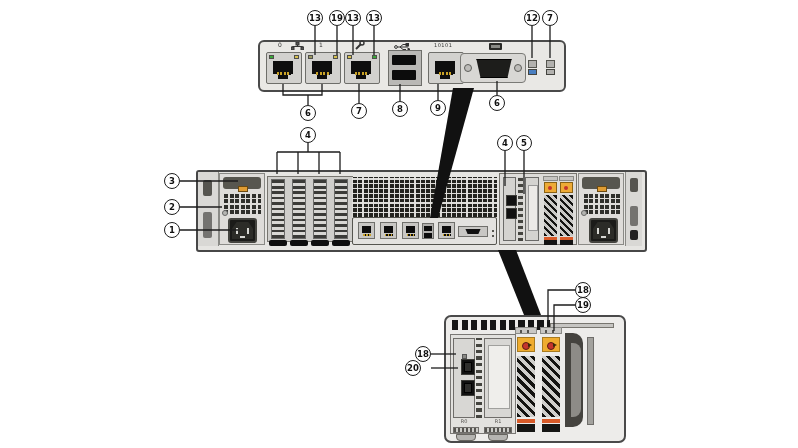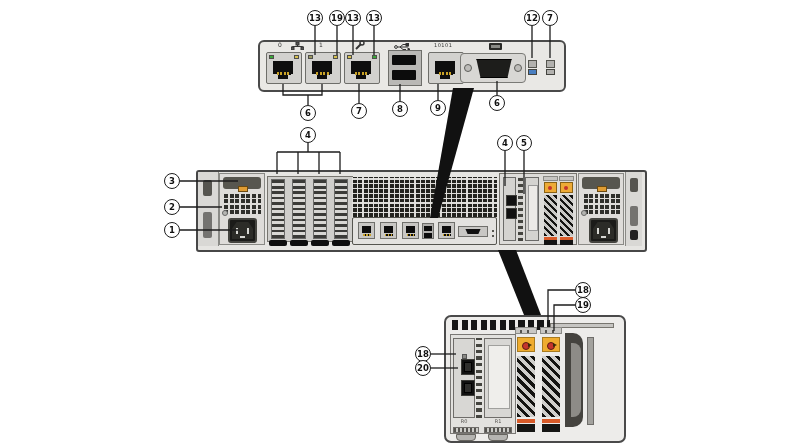--- a/index.html
+++ b/index.html
@@ -167,21 +167,21 @@
   <div class="callout" style="left:489px;top:95px">6</div>
   <div class="callout" style="left:164px;top:173px">3</div>
   <div class="callout" style="left:164px;top:199px">2</div>
   <div class="callout" style="left:164px;top:222px">1</div>
   <div class="callout" style="left:300px;top:127px">4</div>
   <div class="callout" style="left:497px;top:135px">4</div>
   <div class="callout" style="left:516px;top:135px">5</div>
   <div class="callout" style="left:575px;top:282px">18</div>
   <div class="callout" style="left:575px;top:297px">19</div>
   <div class="callout" style="left:415px;top:346px">18</div>
-  <div class="callout" style="left:415px;top:360px">20</div>
+  <div class="callout" style="left:405px;top:360px">20</div>
 
   <div class="abs panel">
     <span class="plabel" style="left:18px">0</span>
     <svg class="abs" style="left:31px;top:0" width="13" height="8">
       <g stroke="#333" stroke-width="1" fill="#555">
         <rect x="5" y="0" width="3" height="3"></rect>
           <rect x="0" y="5" width="3" height="3"></rect>
           <rect x="10" y="5" width="3" height="3"></rect>
         <path d="M6.5,3 V4.5 M1.5,5 V4.5 H11.5 V5" fill="none"></path>
       </g>

